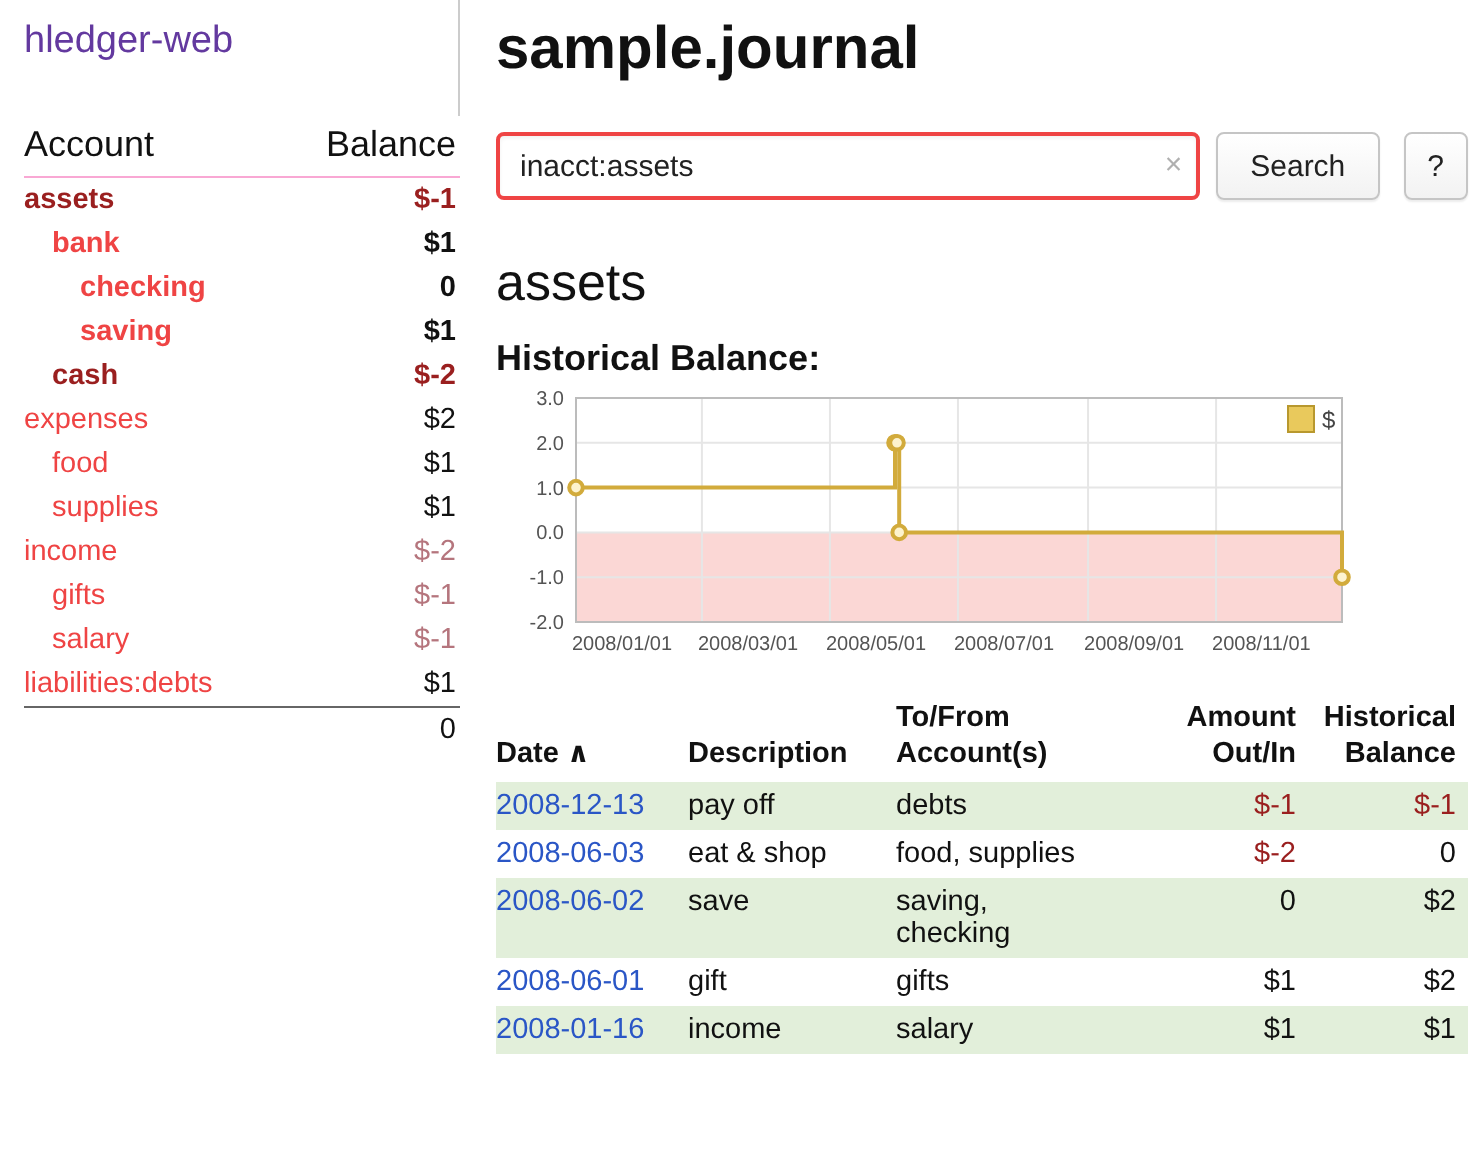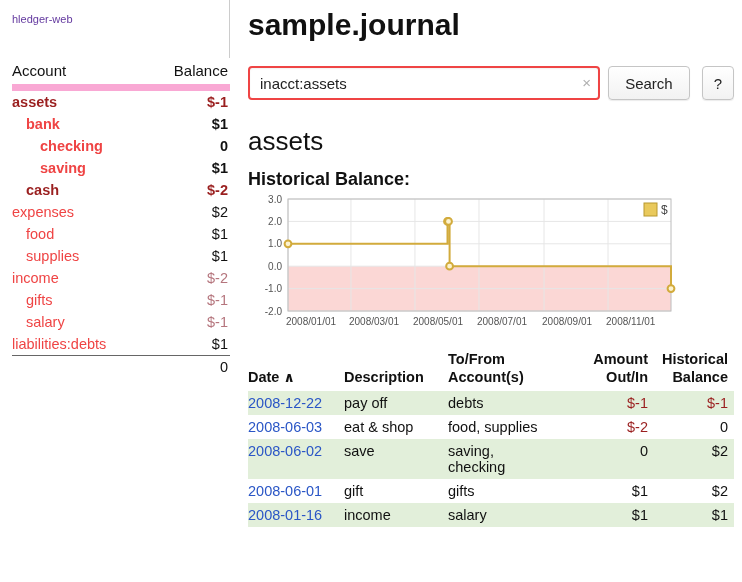--- a/index.html
+++ b/index.html
@@ -7,26 +7,26 @@
   body {
     width:742px; height:582px; overflow:hidden;
     font-family:"Liberation Sans","DejaVu Sans",sans-serif;
     font-size:14px; color:#111;
   }
   a { text-decoration:none; }
 
   
   .sidebar { position:absolute; left:0; top:0; width:230px; }
   .sidebar-top { height:58px; padding:10px 0 0 12px; border-right:1px solid #ccc; }
-  .app-title { color:#63399f; font-size:11px; }
+  .app-title { color:#63399f; font-size:19px; }
   .journal-nav { padding:16px 0 14px 12px; }
   .journal-link { color:#63399f; font-size:15px; }
   table.accounts { border-collapse:collapse; width:218px; margin-left:12px; }
   table.accounts th { font-weight:normal; text-align:left; padding:4px 2px 5px 0;
-                      border-bottom:7px solid #f9a8d4; font-size:15px; }
+                      border-bottom:1px solid #f9a8d4; font-size:18px; }
   table.accounts th.balh { text-align:right; }
   table.accounts td { padding:3px 2px 3px 0; font-size:14.5px; white-space:nowrap; }
   table.accounts td.bal { text-align:right; }
   table.accounts tfoot td { border-top:1px solid #666; }
   a.acct { color:#ef4444; }
   a.acct.neg { color:#9a1f1f; }
   .b { font-weight:bold; }
   td.bal.neg { color:#9a1f1f; }
   td.bal.dimneg { color:#b5757d; }
 
@@ -215,21 +215,21 @@
         <th>To/From
 Account(s)</th>
         <th class="num">Amount
 Out/In</th>
         <th class="num">Historical
 Balance</th>
       </tr>
     </thead>
     <tbody>
         <tr class="shaded">
-          <td><a href="#" class="datelink">2008-12-22</a></td>
+          <td><a href="#" class="datelink">2008-12-13</a></td>
           <td>pay off</td>
           <td class="accs">debts</td>
           <td class="num neg">$-1</td>
           <td class="num neg">$-1</td>
         </tr>
         <tr>
           <td><a href="#" class="datelink">2008-06-03</a></td>
           <td>eat &amp; shop</td>
           <td class="accs">food, supplies</td>
           <td class="num neg">$-2</td>

